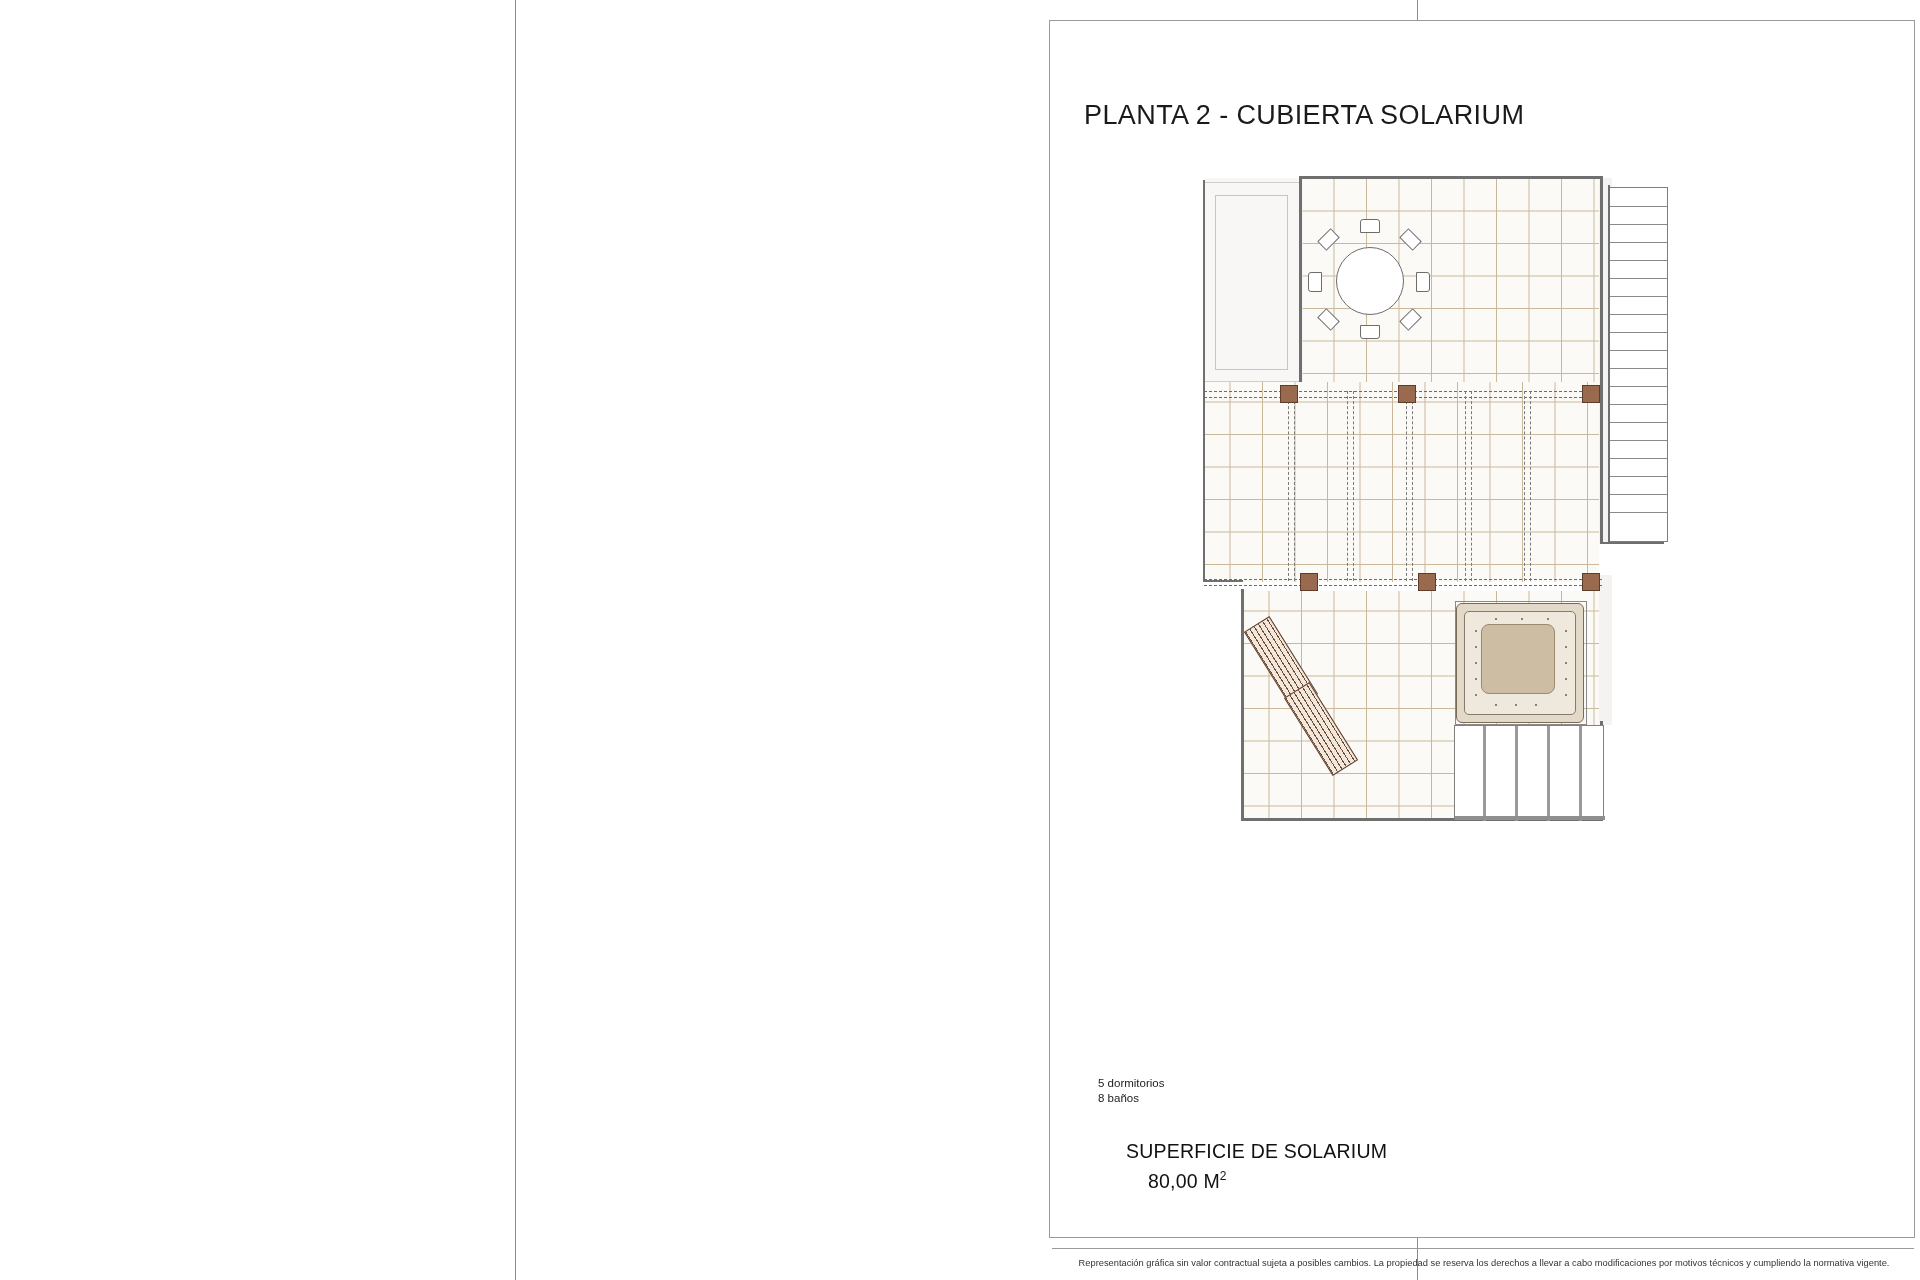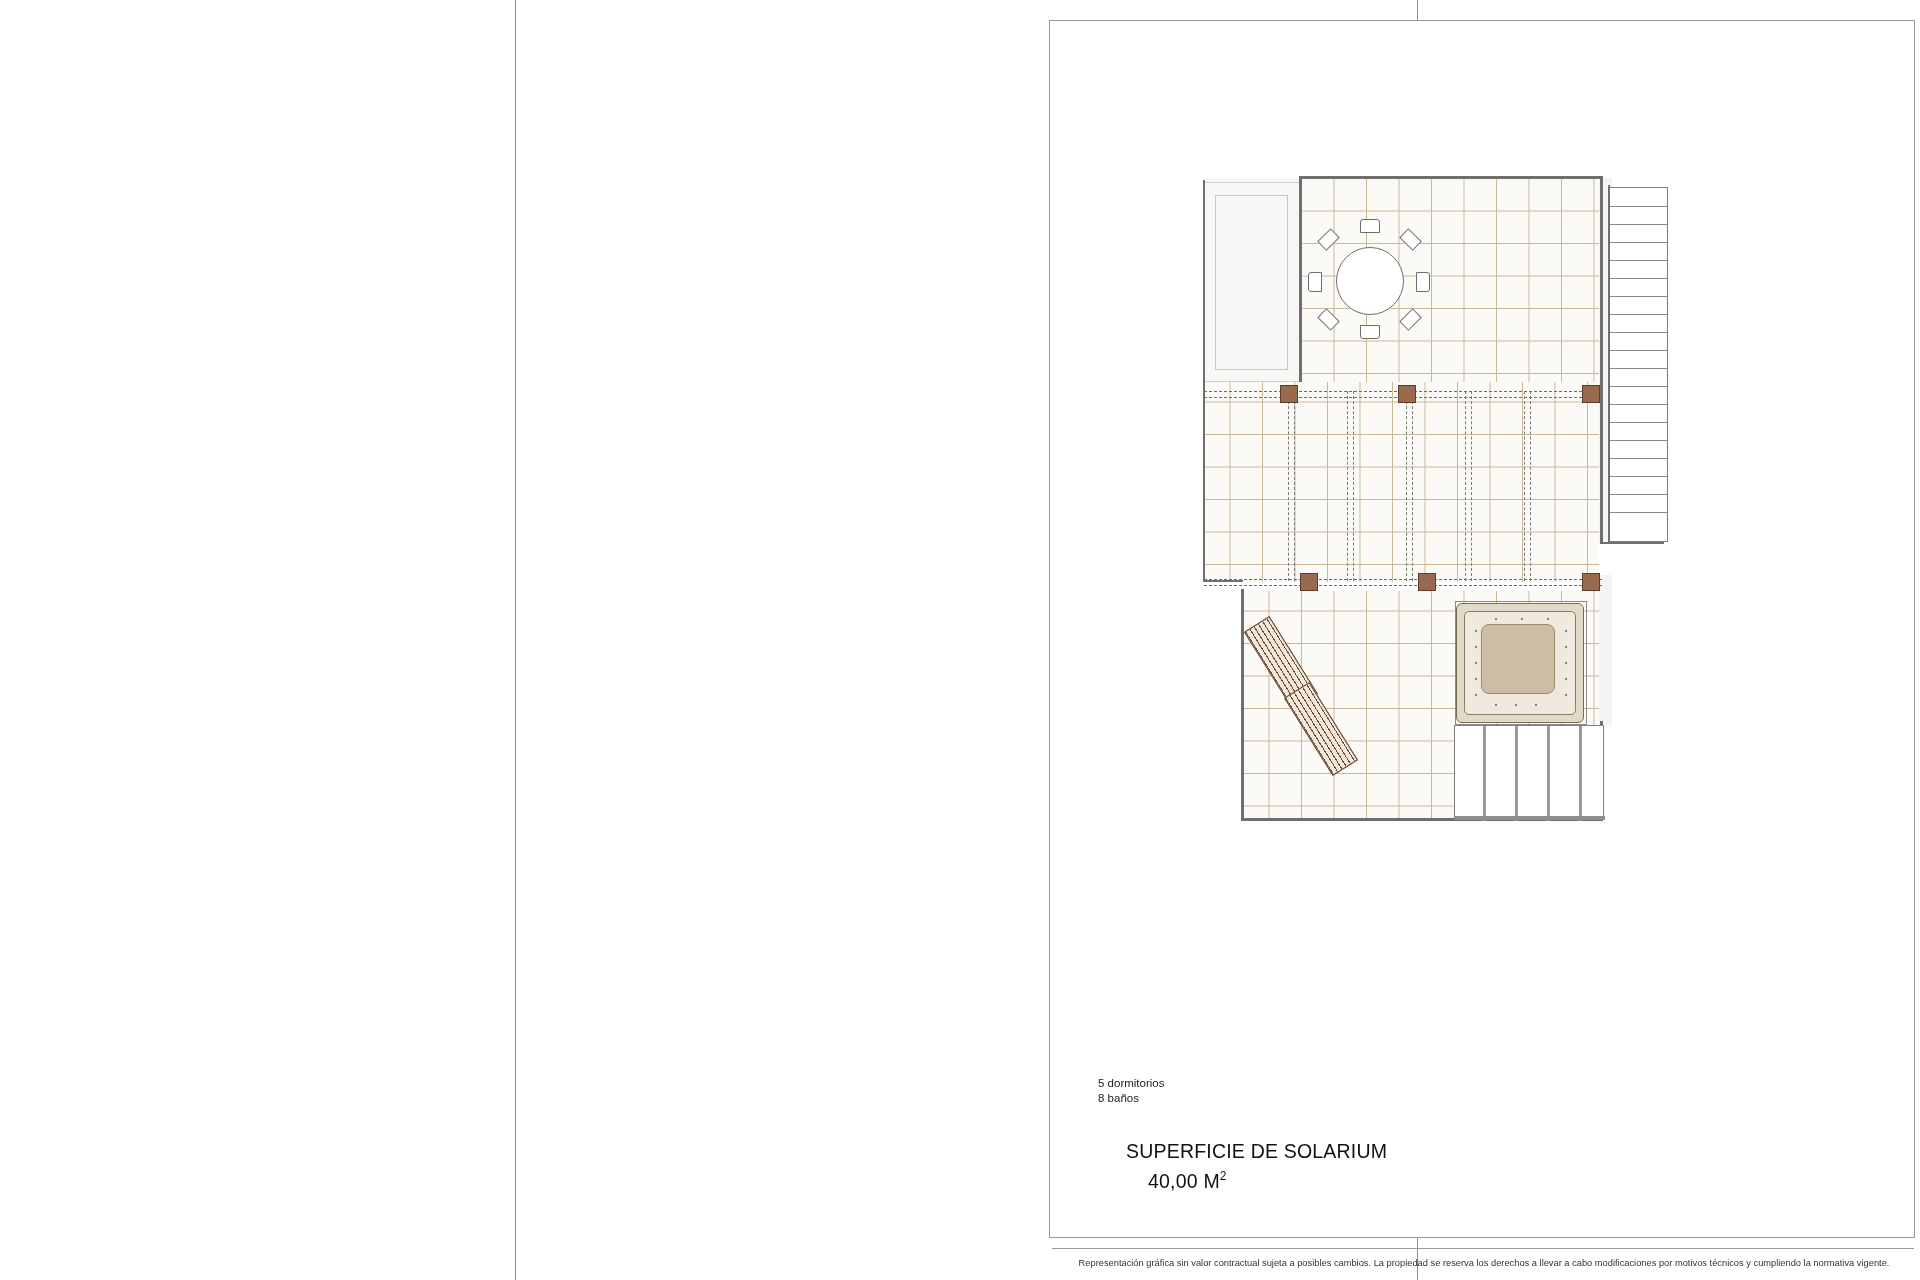--- a/index.html
+++ b/index.html
@@ -100,20 +100,21 @@
 </style>
 </head>
 <body>
 
 <div class="page">
 
   <div class="sheet">
 
     <div class="inner-frame"></div>
 
+    <div class="title">PLANTA 2 - CUBIERTA SOLARIUM</div>
 
     <div class="plan">
 
       <div class="white" style="left:-2px;top:-23px;width:97px;height:200px;border:1px solid #8a8a8a;box-sizing:border-box;"></div>
       <div class="white" style="left:9px;top:-10px;width:73px;height:175px;border:1.3px solid #6f6f6f;box-sizing:border-box;"></div>
 
       <div class="tiles" style="left:95px;top:-27px;width:298px;height:204px;"></div>
 
       <div class="tiles2" style="left:-2px;top:177px;width:395px;height:200px;"></div>
 
@@ -223,21 +224,21 @@
     </div>
 
     <div class="rooms">
       <div>5 dormitorios</div>
       <div>8 baños</div>
     </div>
 
     <div class="surface">
       <span>SUPERFICIE DE SOLARIUM</span>
       <span class="val">
-        <span>40,00 M</span><sup>2</sup>
+        <span>80,00 M</span><sup>2</sup>
       </span>
     </div>
 
     <div class="divider"></div>
     <div class="disclaimer">Representación gráfica sin valor contractual sujeta a posibles cambios. La propiedad se reserva los derechos a llevar a cabo modificaciones por motivos técnicos y cumpliendo la normativa vigente.</div>
 
   </div>
 </div>
 
 </body></html>

